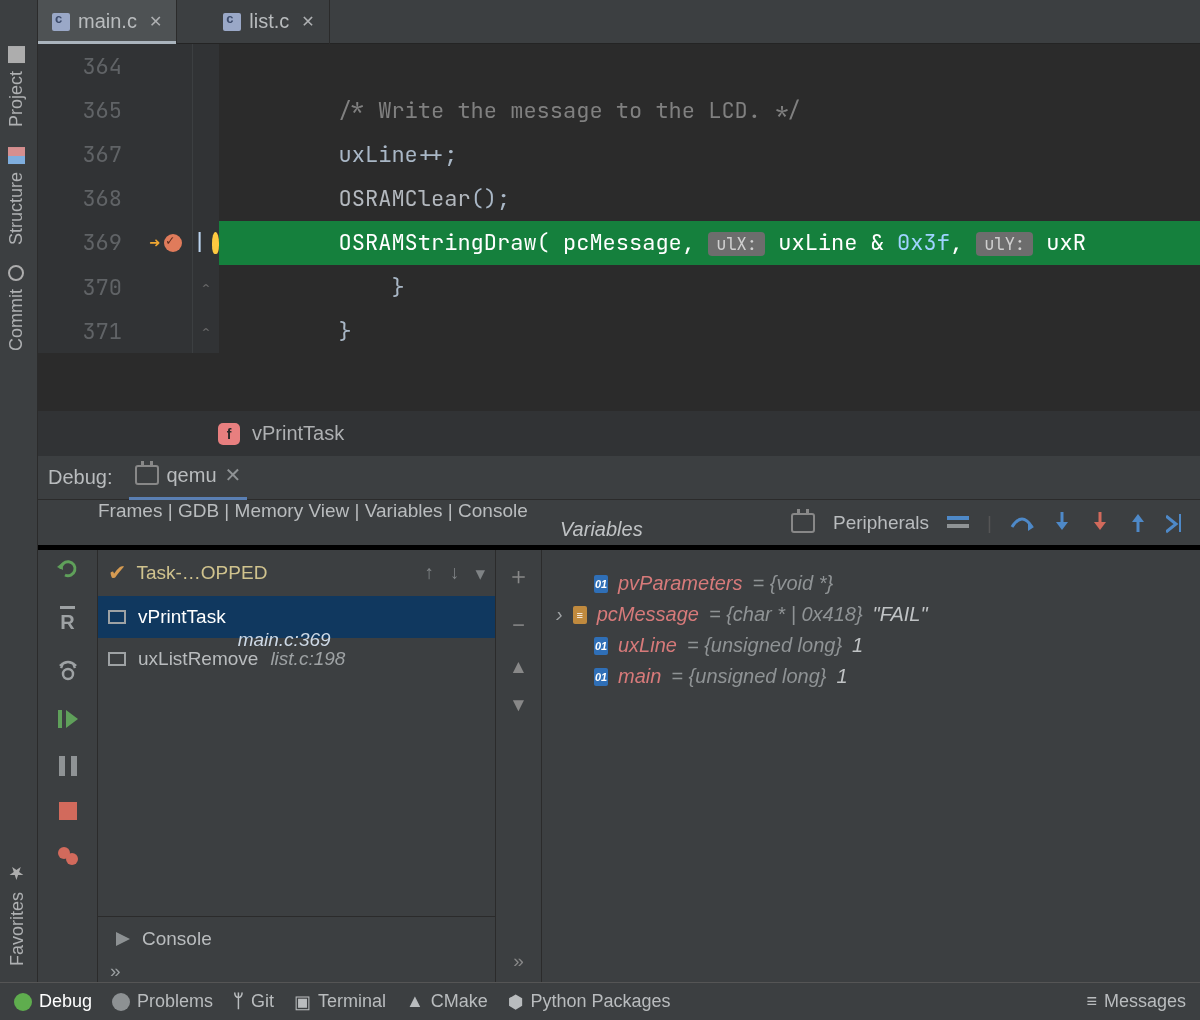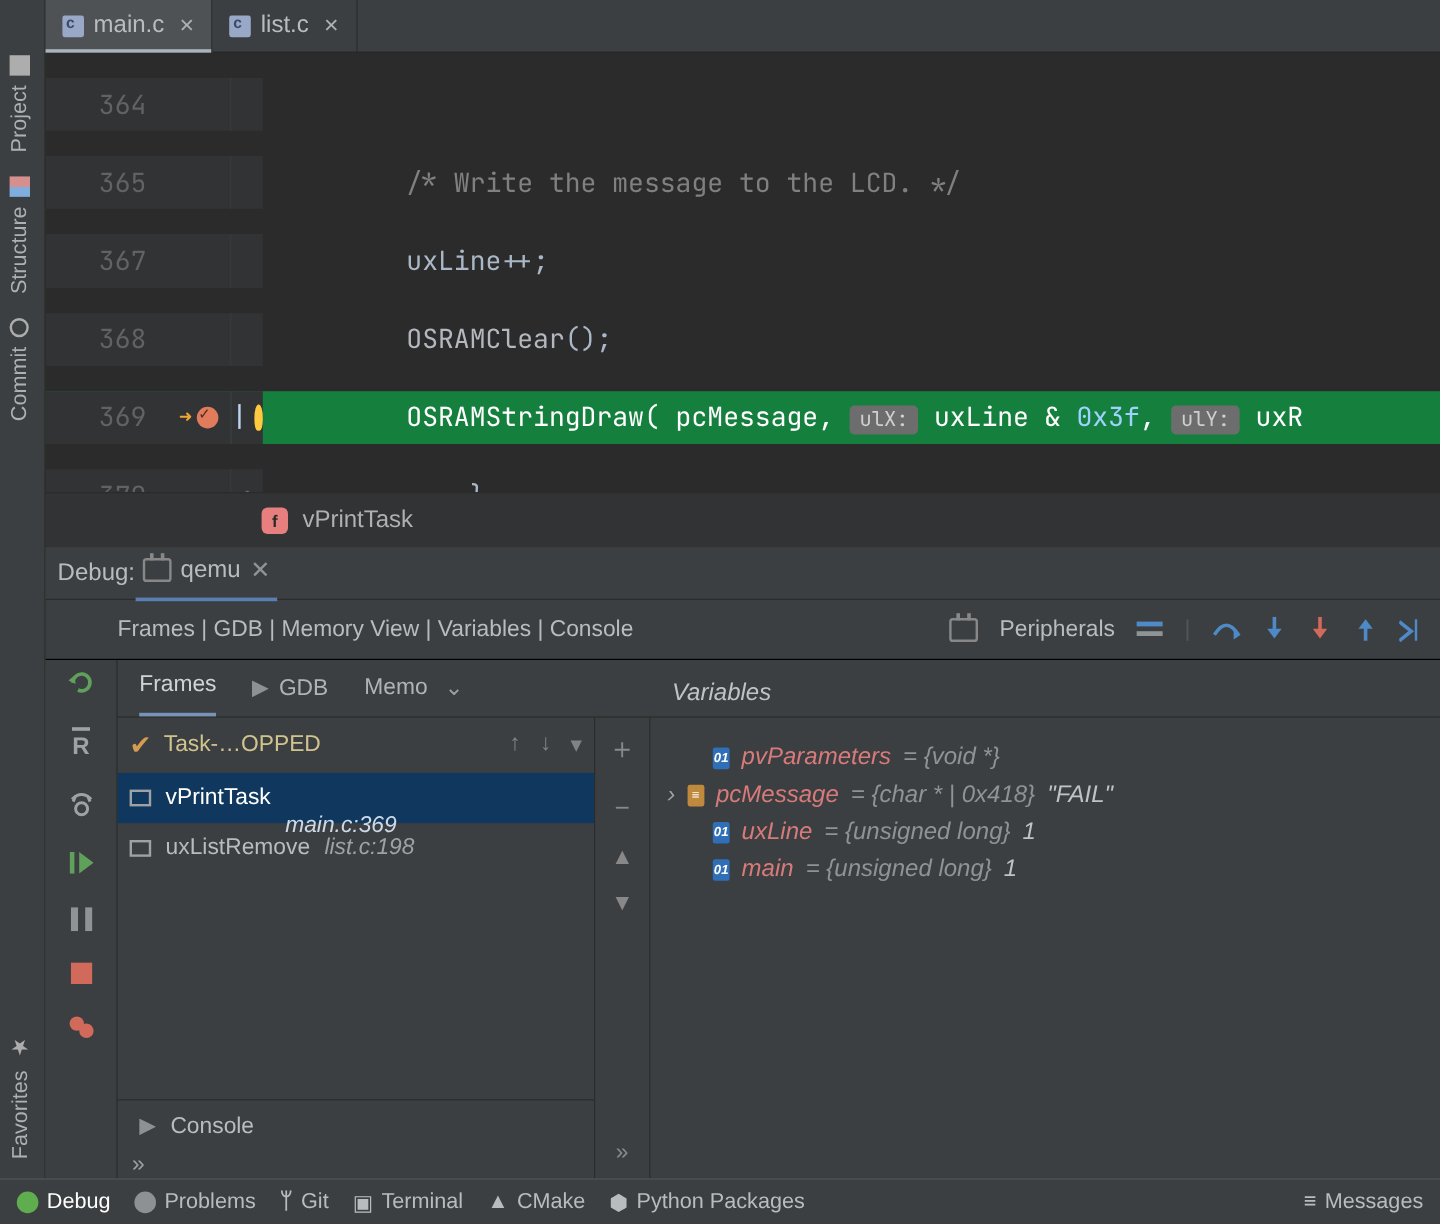--- a/index.html
+++ b/index.html
@@ -34,20 +34,21 @@
 .left-strip .expand {
   position:absolute; bottom:12px; left:10px;
   color:#aeb0b2; font-size:16px;
 }
 
 .tabbar {
   position:absolute; left:38px; right:0; top:0; height:44px;
   background:#3c3f41;
   display:flex; align-items:center;
   border-bottom:1px solid #242424;
+  gap:32px;
 }
 .tabbar .tab {
   display:flex; align-items:center; gap:8px;
   padding:0 14px; height:44px;
   color:#b9bcbe; font-size:20px;
   border-right:1px solid #2b2b2b;
   cursor:pointer;
 }
 .tabbar .tab.active { background:#4e5254; position:relative; }
 .tabbar .tab.active::after { content:""; position:absolute; left:0;right:0;bottom:0;height:3px;background:#aab4bd;}
@@ -55,21 +56,21 @@
 .cicon::after{content:"c";position:absolute;left:3px;top:-2px;color:#3c4b6b;font-size:13px;font-weight:bold;}
 .tab .close { color:#aeb0b2; font-size:16px; margin-left:4px;}
 
 .editor {
   position:absolute; left:38px; right:0; top:44px; height:412px;
   background:#2b2b2b;
   font-family:"JetBrains Mono","Menlo","Consolas",monospace;
   font-size:22px;
   overflow:hidden;
 }
-.editor .row { display:flex; height:44.2px; align-items:center; white-space:pre;margin-top:21px; }
+.editor .row { display:flex; height:44.2px; align-items:center; white-space:pre; }
 .gutter { width:155px; display:flex; align-items:center; justify-content:flex-end; padding-right:10px; color:#606366; background:#313335; height:100%; border-right:1px solid #3c3f41;}
 .gutter .ln { width:58px;text-align:right; }
 .gutter .marks { width:60px; display:flex; gap:4px; justify-content:flex-end; align-items:center;}
 .fold-col { width:26px; background:#313335; height:100%; display:flex; align-items:center; justify-content:center;}
 .code { padding-left:14px; color:#a9b7c6; }
 .cmt { color:#808080; }
 .hint { background:#6d6d6d;color:#cfcfcf;border-radius:4px;padding:1px 8px;font-size:17px;}
 .row.sel { background:#15803d; }
 .row.sel .code { color:#fff; }
 .row.sel .gutter { background:#313335; }
@@ -85,31 +86,31 @@
   color:#aeb0b2; font-size:20px;
 }
 .fbadge{width:22px;height:22px;border-radius:5px;background:#e87f7f;color:#2b2b2b;display:inline-flex;align-items:center;justify-content:center;font-size:14px;font-weight:bold;}
 
 .debugwin {
   position:absolute; left:38px; right:0; top:456px; bottom:38px;
   background:#3c3f41;
   display:flex; flex-direction:column;
 }
 .debug-head {
-  height:44px; display:flex; align-items:center; 
+  height:44px; display:flex; align-items:center; gap:16px;
   padding:0 10px; border-bottom:1px solid #2b2b2b;
   background:#3c3f41; font-size:20px; color:#b9bcbe;
 }
 .debug-head .runcfg { border-bottom:3px solid #5a7fb3; padding:8px 6px 10px 6px; display:flex;align-items:center;gap:8px;}
 .chip-icon{width:24px;height:20px;border:2px solid #888;border-radius:3px;display:inline-block;position:relative;}
 .chip-icon::before,.chip-icon::after{content:"";position:absolute;width:3px;height:6px;background:#888;top:-6px;}
 .chip-icon::before{left:4px;} .chip-icon::after{right:4px;}
 .debug-toolbar {
-  height:50px; display:flex; align-items:center;
-  border-bottom:1px solid #000000;
+  height:50px; display:flex; 
+  border-bottom:5px solid #000000;
   padding-left:60px; gap:6px; color:#b9bcbe; font-size:19px;
 }
 .debug-toolbar .right{margin-left:auto;display:flex;align-items:center;gap:18px;padding-right:12px;}
 
 .debug-body { flex:1; display:flex; background:#3c3f41; position:relative;}
 .dbg-left {
   width:60px; background:#3c3f41; border-right:1px solid #2b2b2b;
   display:flex; flex-direction:column; align-items:center; padding-top:8px; gap:26px;
 }
 .dbg-content { flex:1; display:flex; flex-direction:column;}
@@ -304,36 +305,20 @@
         </span>
       <span>
           <svg width="22" height="20">
             <circle cx="7" cy="7" r="6" fill="#d26a5c"></circle>
             <circle cx="15" cy="13" r="6" fill="#d26a5c"></circle>
           </svg>
         </span>
     </div>
 
     <div class="dbg-content">
-      <div class="dbg-tabs">
-        <span class="t active">Frames</span>
-        <span class="t">
-          <span>
-              <svg width="14" height="14">
-                <path d="M0 0 L14 7 L0 14 Z" fill="#8d9193"></path>
-              </svg>
-            </span>
-          <span>GDB</span>
-        </span>
-        <span class="t">
-            <span>Memo</span>
-            <span class="chev">⌄</span>
-          </span>
-        <span style="flex:1"></span>
-      </div>
 
       <div class="panes">
 
         <div class="frames">
           <div class="thread-picker">
             <span class="chk">✔</span>
             <span>Task-…OPPED</span>
             <span class="arrows">
               <span>↑</span>
               <span>↓</span>

